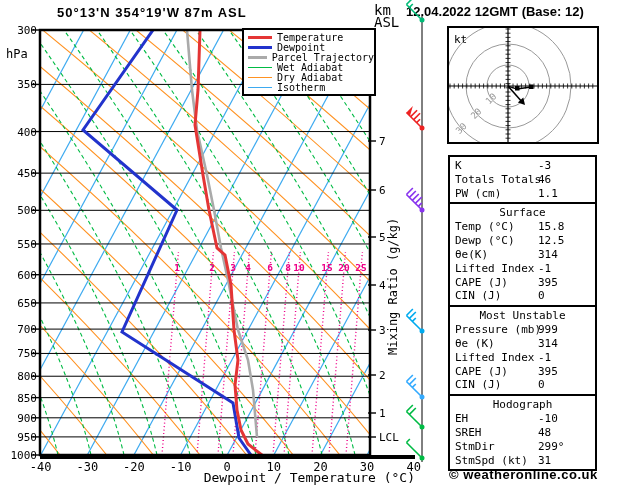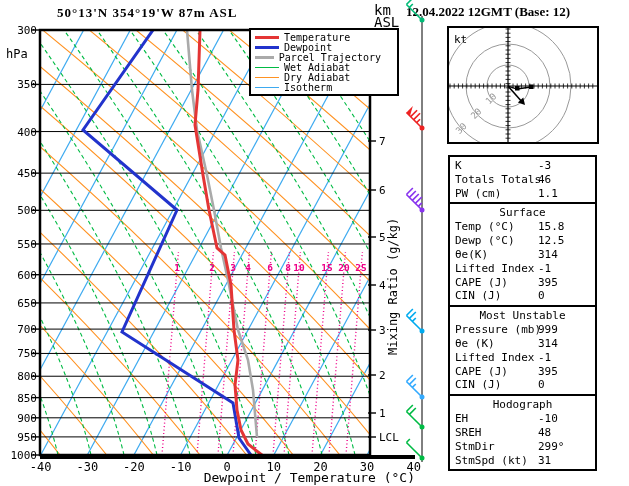--- a/index.html
+++ b/index.html
@@ -1,26 +1,26 @@
 <!DOCTYPE html>
 <html><head>
 <meta charset="utf-8">
 <style>
   html,body{margin:0;padding:0;background:#fff;}
   #screen{position:relative;width:629px;height:486px;background:#fff;overflow:hidden;
           font-family:"DejaVu Sans Mono","Liberation Mono",monospace;color:#000;}
   .abs{position:absolute;}
-  .ttl{font-family:Liberation Serif, serif;font-weight:bold;font-size:13px;white-space:nowrap;}
+  .ttl{font-family:Liberation Sans, sans-serif;font-weight:bold;font-size:13px;white-space:nowrap;}
   #hpa-lbl{left:6px;top:6px;font-size:12px;margin-top:41px;}
   #station-ttl{left:57px;top:5px;letter-spacing:1px;}
   #dt-ttl{left:406px;top:4px;}
   #kmasl{left:374px;top:4px;font-size:14px;line-height:12px;}
   #mixlbl{left:386px;top:355px;transform:rotate(-90deg);transform-origin:0 0;font-size:12px;white-space:nowrap;}
   #xaxis-title{left:40px;top:470px;width:375px;text-align:right;font-size:13px;}
-  #legend{left:249px;top:28px;width:126px;border:2px solid #000;background:#fff;padding:2px 16px 2px 4px;}
+  #legend{left:242px;top:28px;width:126px;border:2px solid #000;background:#fff;padding:2px 0 2px 4px;}
   .lgrow{display:flex;align-items:center;height:10px;}
   .lgline{display:inline-block;width:24px;margin-right:5px;}
   .lgtext{font-size:10px;white-space:nowrap;}
   #panel{left:448px;top:155px;width:149px;font-size:11px;}
   .psec{border:2px solid #000;background:#fff;padding:2px 0;}
   .psec + .psec{margin-top:-2px;}
   .ptitle{text-align:center;height:14px;line-height:14px;}
   .prow{position:relative;height:13.8px;line-height:13.8px;padding-left:5px;white-space:nowrap;}
   .pv{position:absolute;left:88px;top:0;}
   #footer{left:449px;top:467px;font-size:13px;letter-spacing:0.5px;}
@@ -413,13 +413,14 @@
       </div>
       <div class="psec">
         <div class="ptitle">Hodograph</div>
         <div class="prow"><span>EH</span><span class="pv">-10</span></div>
         <div class="prow"><span>SREH</span><span class="pv">48</span></div>
         <div class="prow"><span>StmDir</span><span class="pv">299°</span></div>
         <div class="prow"><span>StmSpd (kt)</span><span class="pv">31</span></div>
       </div>
     </div>
 
+  <div class="abs ttl" id="footer">© weatheronline.co.uk</div>
 </div>
 
 </body></html>

